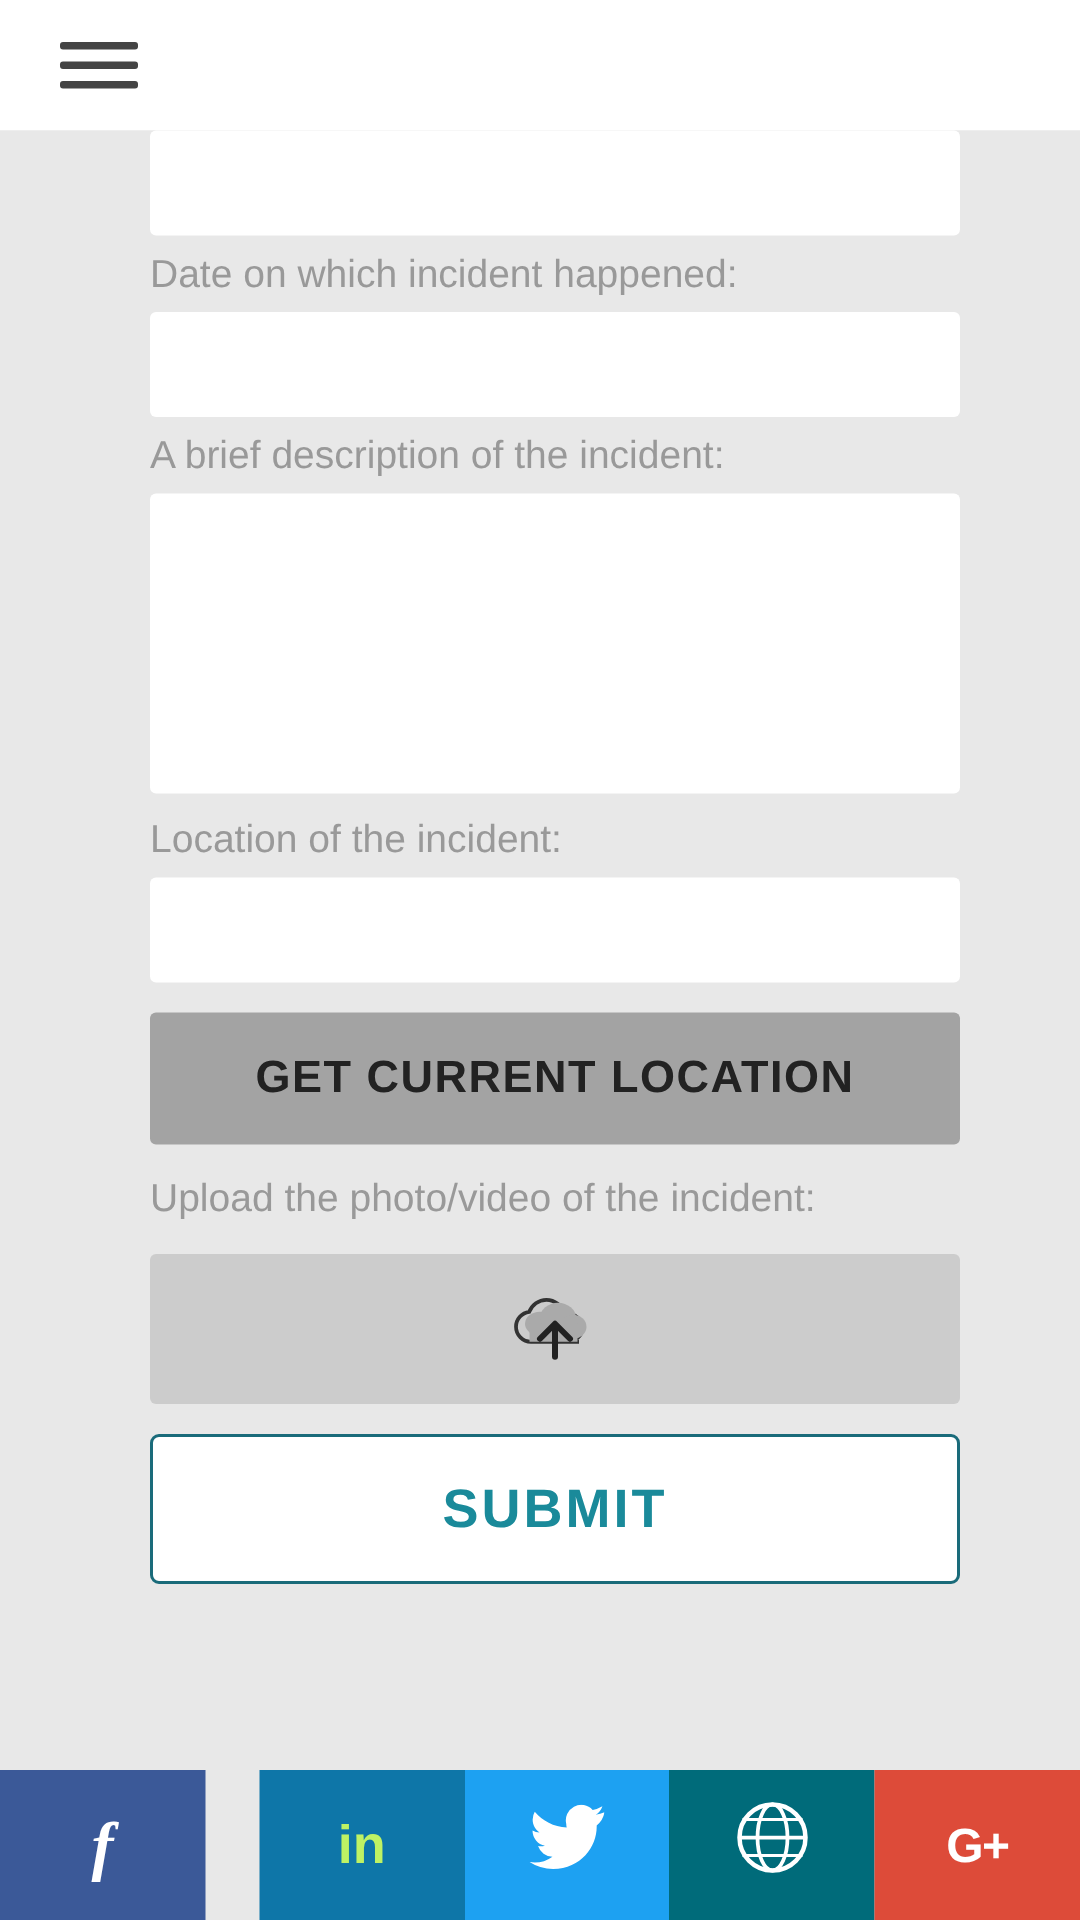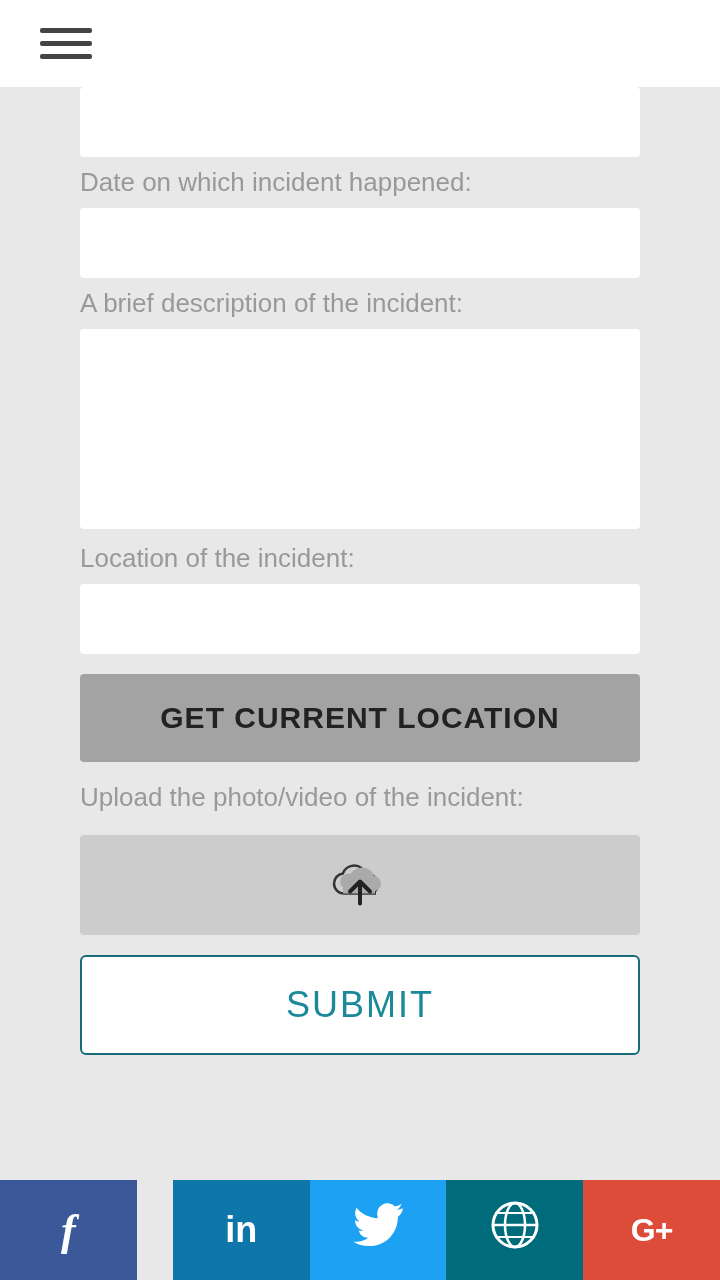--- a/index.html
+++ b/index.html
@@ -29,21 +29,21 @@
       display: block;
       width: 52px;
       height: 5px;
       background: #444;
       border-radius: 2px;
     }
 
     
     .form-container {
       background: #e8e8e8;
-      padding: 0 80px 30px 80px;
+      padding: 0 80px 30px 100px;
     }
 
     .field-group {
       margin-bottom: 10px;
     }
 
     .field-label {
       font-size: 26px;
       color: #999;
       margin-bottom: 10px;
@@ -126,21 +126,21 @@
       height: 60px;
     }
 
     .submit-btn {
       width: 100%;
       height: 100px;
       background: #ffffff;
       border: 2px solid #1a6b7a;
       border-radius: 6px;
       font-size: 36px;
-      font-weight: normal;
+      font-weight: bold;
       letter-spacing: 2px;
       color: #1a8a9a;
       cursor: pointer;
     }
 
     
     .social-footer {
       position: fixed;
       bottom: 0;
       left: 0;
@@ -153,21 +153,21 @@
       flex: 1;
       display: flex;
       align-items: center;
       justify-content: center;
       cursor: pointer;
       font-size: 44px;
       font-weight: bold;
     }
 
     .social-btn.facebook { background: #3b5998; color: #fff; }
-    .social-btn.linkedin { background: #0e76a8; color: #ffffff; margin-left: 36px; }
+    .social-btn.linkedin { background: #0e76a8; color: #bef264; margin-left: 36px; }
     .social-btn.twitter { background: #1da1f2; color: #fff; }
     .social-btn.web { background: #006b7a; color: #fff; }
     .social-btn.google { background: #dd4b39; color: #fff; }
 
     
     .footer-spacer {
       height: 110px;
     }
   </style>
 </head>

